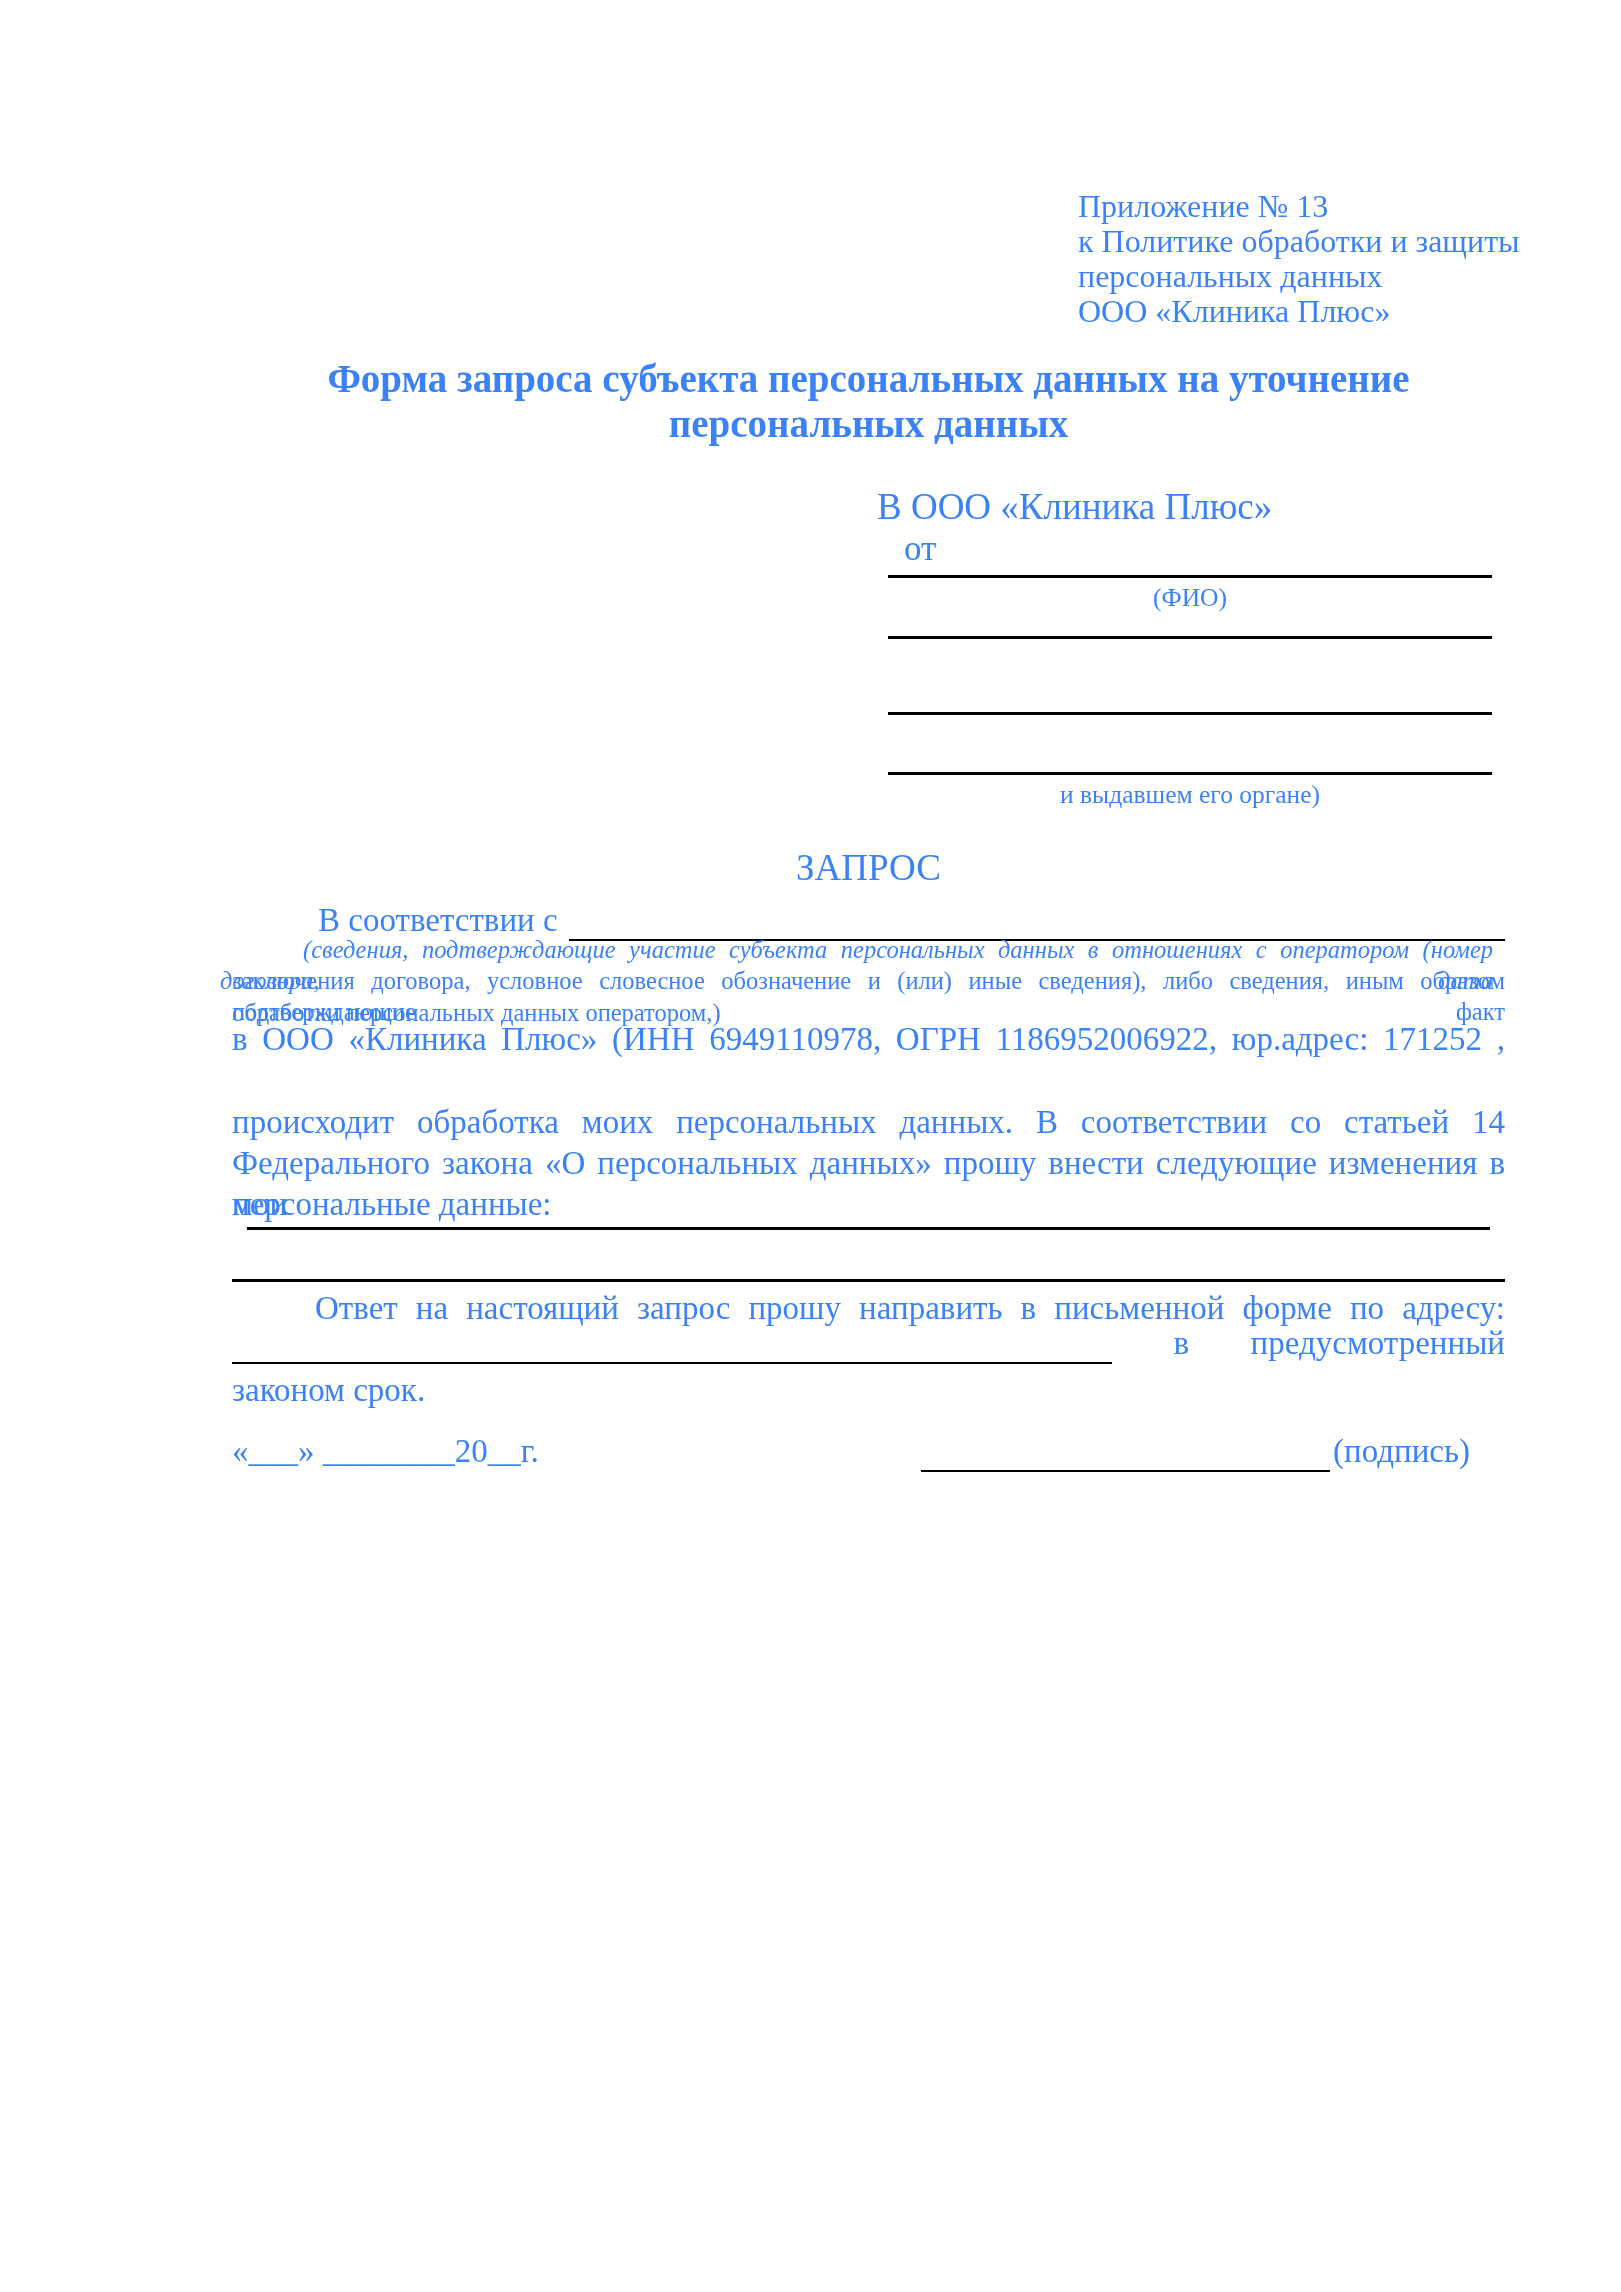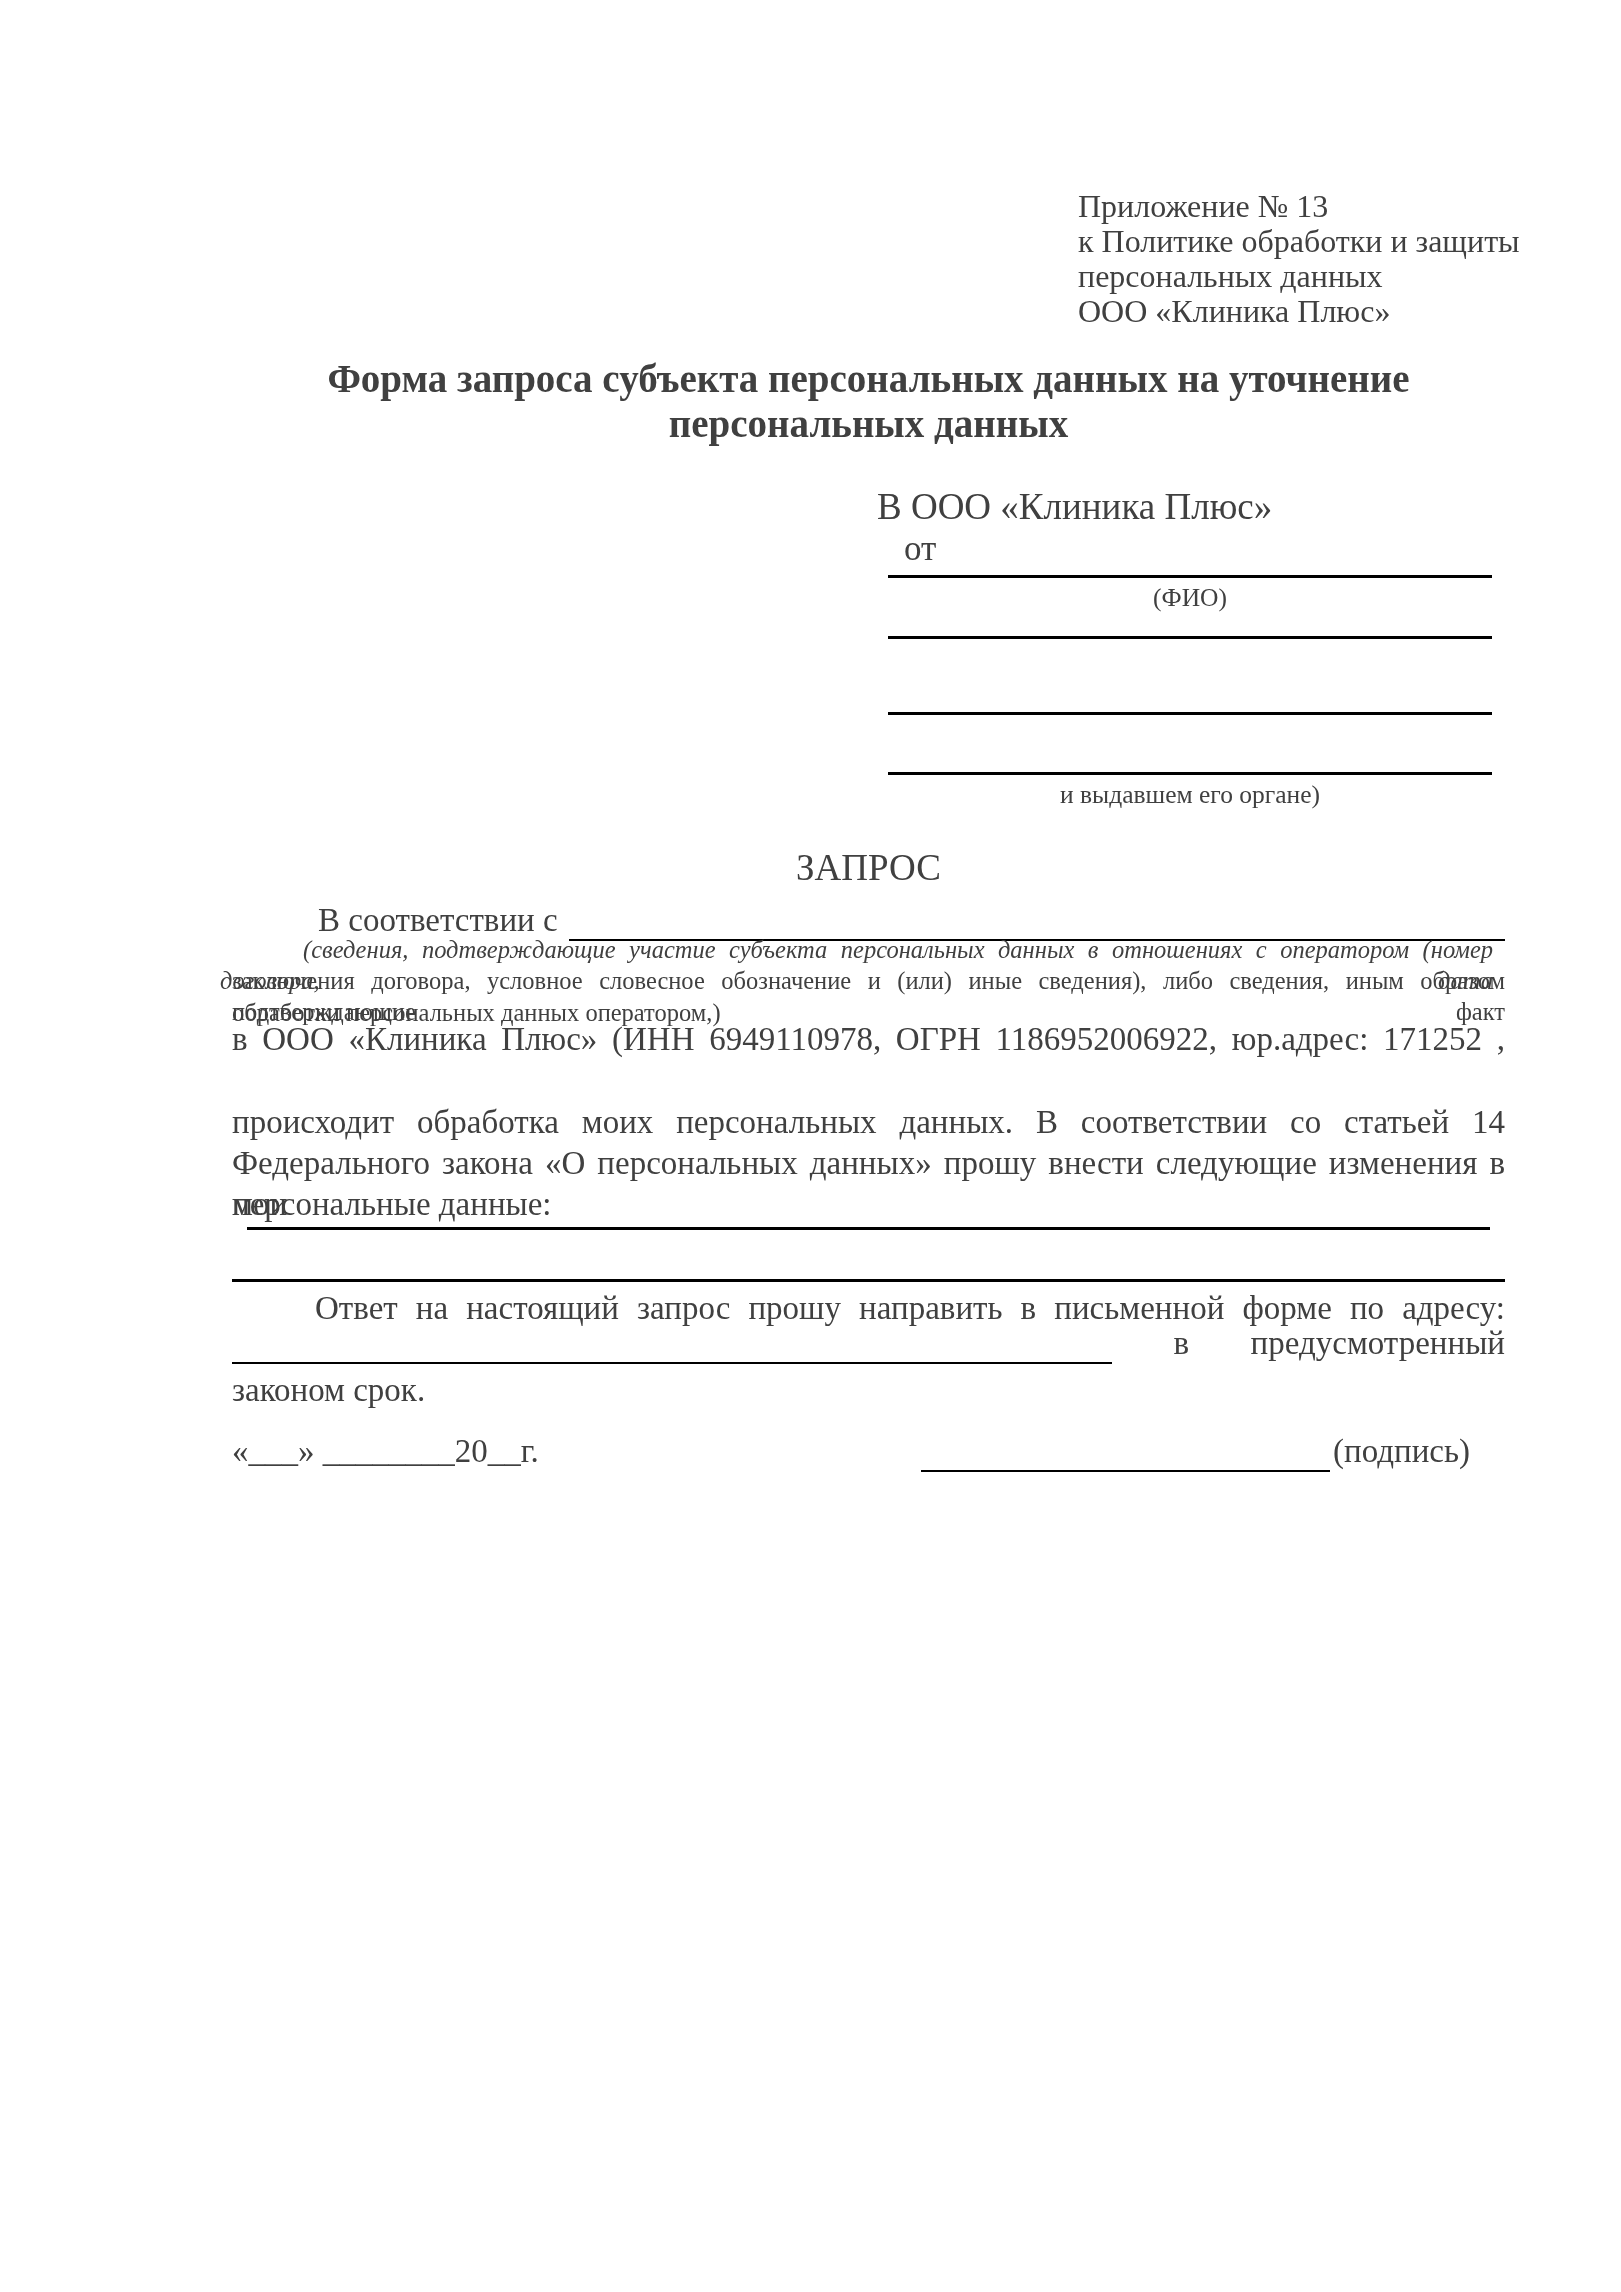--- a/index.html
+++ b/index.html
@@ -2,21 +2,21 @@
 <html lang="ru"><head>
 <meta charset="utf-8">
 <title>Форма запроса субъекта персональных данных</title>
 <style>
   html,body{margin:0;padding:0;background:#e8e8e8;}
   .page{
     position:relative;
     width:1621px;height:2293px;
     margin:0 auto;
     background:#ffffff;
-    color:#404040;
+    color:#3b82f6;
     font-family:"Liberation Serif","DejaVu Serif",serif;
     overflow:hidden;
   }
   .abs{position:absolute;}
   
   .t34{font-size:33px;line-height:41px;}
   .t38{font-size:37px;line-height:45px;}
   .t33{font-size:32px;line-height:35px;}
   .small{font-size:25.5px;line-height:31px;}
   .note{font-size:24.5px;line-height:31px;}

